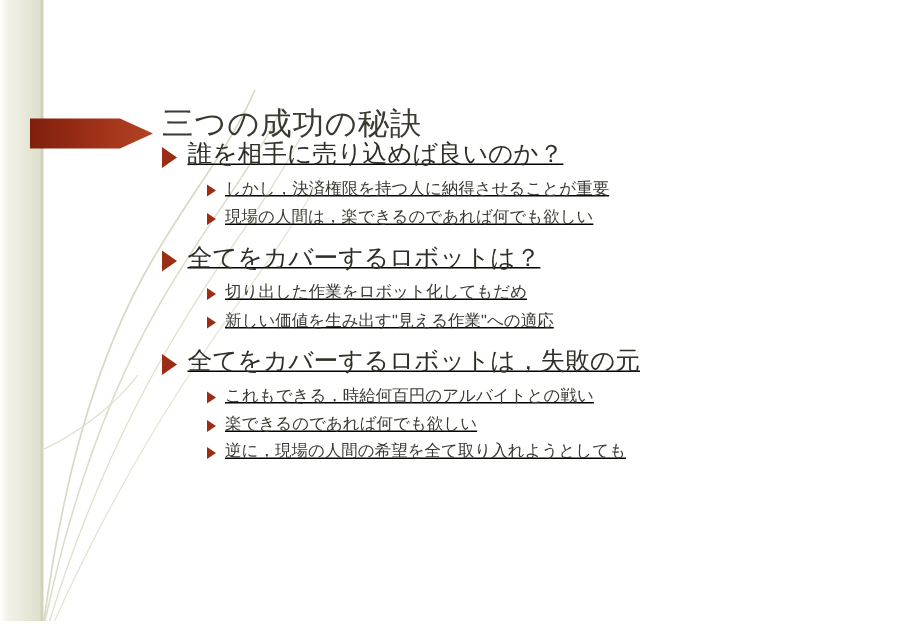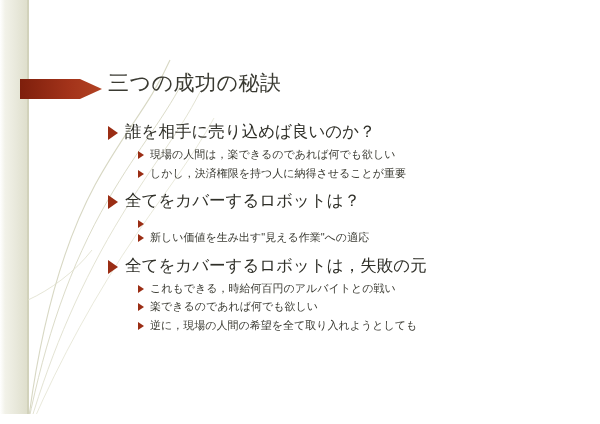--- a/index.html
+++ b/index.html
@@ -61,22 +61,23 @@
     width: 470px;
     font-size: 21px;
     color: #3a3a32;
     letter-spacing: 0.5px;
     font-weight: normal;
     line-height: 1.2;
   }
   .body-area {
     position: absolute;
     left: 108px;
-    top: 120px;
+    top: 92px;
     width: 480px;
+    text-decoration: underline;
   }
   .lvl1 {
     display: flex;
     align-items: flex-start;
     margin: 0 0 2px 0;
   }
   .lvl1 .txt {
     font-size: 16.5px;
     color: #2f2f28;
     line-height: 1.45;
@@ -149,37 +150,38 @@
 
   <div class="body-area">
 
     <div class="group">
       <div class="lvl1">
         <span class="bullet1"></span>
         <span class="txt">誰を相手に売り込めば良いのか？</span>
       </div>
       <div class="lvl2">
         <span class="bullet2"></span>
+        <span class="txt">しかし，決済権限を持つ人に納得させることが重要</span>
+      </div>
+      <div class="lvl2">
+        <span class="bullet2"></span>
         <span class="txt">現場の人間は，楽できるのであれば何でも欲しい</span>
-      </div>
-      <div class="lvl2">
-        <span class="bullet2"></span>
-        <span class="txt">しかし，決済権限を持つ人に納得させることが重要</span>
       </div>
     </div>
 
     <div class="g-gap"></div>
 
     <div class="group">
       <div class="lvl1">
         <span class="bullet1"></span>
         <span class="txt">全てをカバーするロボットは？</span>
       </div>
       <div class="lvl2">
         <span class="bullet2"></span>
+        <span class="txt">切り出した作業をロボット化してもだめ</span>
       </div>
       <div class="lvl2">
         <span class="bullet2"></span>
         <span class="txt">新しい価値を生み出す"見える作業"への適応</span>
       </div>
     </div>
 
     <div class="g-gap"></div>
 
     <div class="group">

